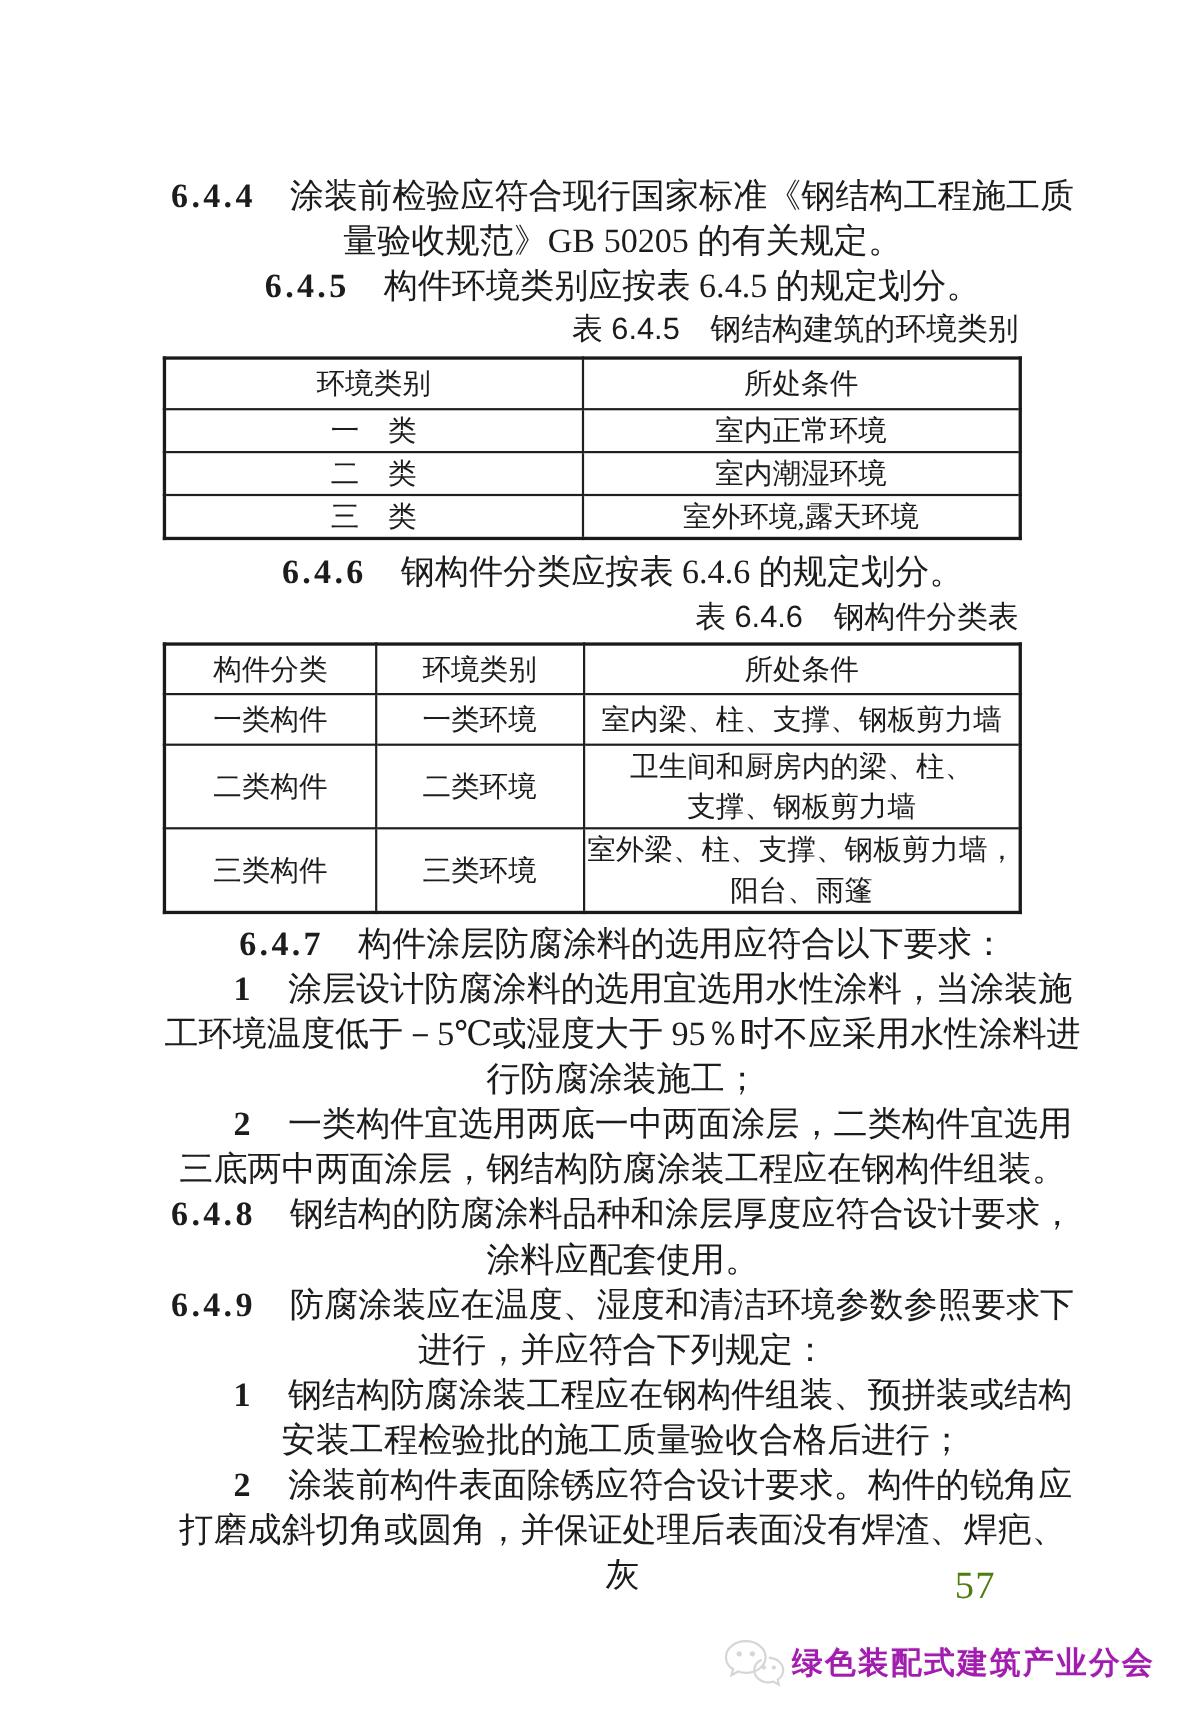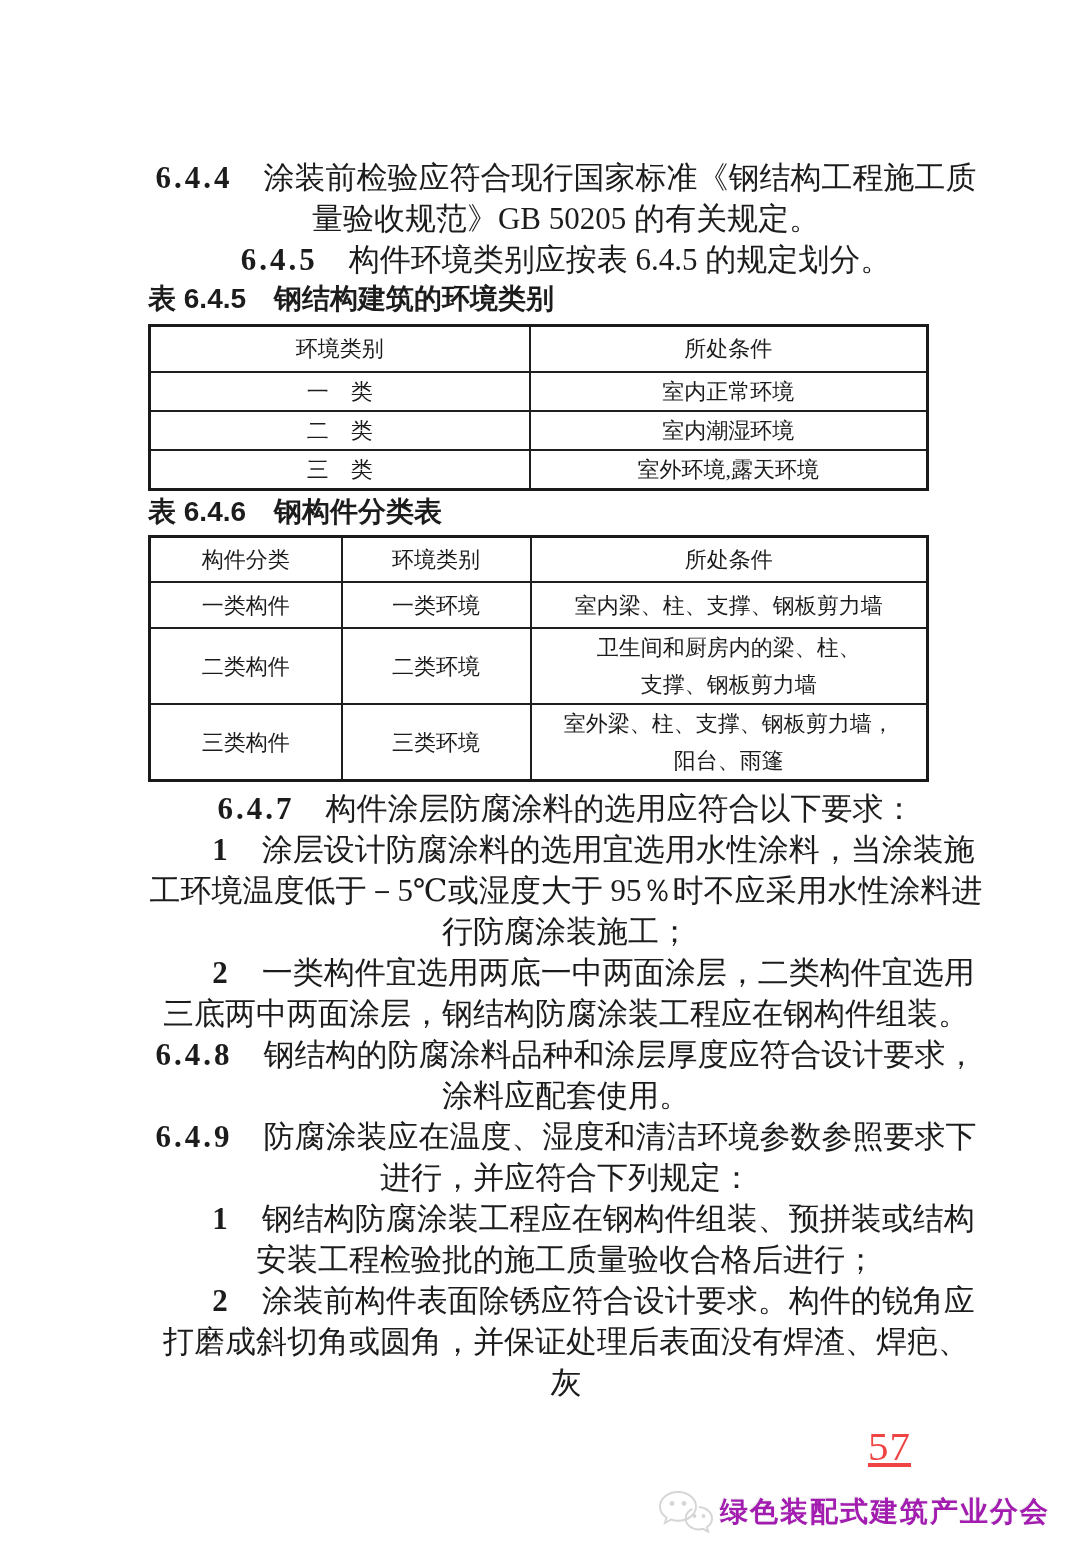--- a/index.html
+++ b/index.html
@@ -20,33 +20,33 @@
   .num {
     font-weight:bold;
     letter-spacing:3px;
   }
   .ptext { white-space:pre-line; }
   p.sub { text-indent:55px; }
   p.c646 { margin-top:8px; }
   p.c647 { margin-top:6px; }
   .table-title {
     font-family:"Liberation Sans","DejaVu Sans",sans-serif;
-    font-weight:bold;
+    font-weight:normal;
     font-size:28px;
     line-height:34px;
-    text-align:left;
+    text-align:right;
     width:778px;
   }
   .title-1 { margin:2px 0 8px 0; }
   .title-2 { margin:4px 0 6px 0; }
   table.doc-table {
     border-collapse:collapse;
     width:778px;
     table-layout:fixed;
-    font-size:22px;
+    font-size:26px;
     text-align:center;
     padding-left:23px;
   }
   table.doc-table th, table.doc-table td {
     border:2px solid #1f1f1f;
     font-weight:normal;
     text-align:center;
     vertical-align:middle;
     white-space:pre-line;
     line-height:37px;
@@ -61,24 +61,23 @@
   #table-646 tr.r1 td { height:46px; }
   #table-646 tr.r2 td { height:74px; }
   #table-646 tr.r3 td { height:73px; }
   #table-646 col.c1 { width:192px; }
   #table-646 col.c2 { width:189px; }
   #table-646 col.c3 { width:397px; }
   .page-number {
     position:absolute;
     top:1422px;
     left:868px;
-    font-size:41px;
+    font-size:35px;
     letter-spacing:1px;
-    color:#ef4444;
-    text-decoration:underline;
+    color:#4d7c0f;
   }
   .watermark {
     position:absolute;
     top:1488px;
     right:30px;
     display:flex;
     align-items:center;
     gap:6px;
     color:#a21caf;
     font-family:"Liberation Sans","DejaVu Sans",sans-serif;
@@ -120,20 +119,21 @@
       <td>二　类</td>
       <td>室内潮湿环境</td>
     </tr>
     <tr>
       <td>三　类</td>
       <td>室外环境,露天环境</td>
     </tr>
   </tbody>
     </table>
 
+  <p class="clause c646"><span class="num">6.4.6</span><span class="ptext">　钢构件分类应按表 6.4.6 的规定划分。</span></p>
 
   <h3 class="table-title title-2">表 6.4.6　钢构件分类表</h3>
 
   <table class="doc-table" id="table-646">
     <colgroup>
         <col class="c1">
         <col class="c2">
         <col class="c3">
       </colgroup>
     <tbody>

